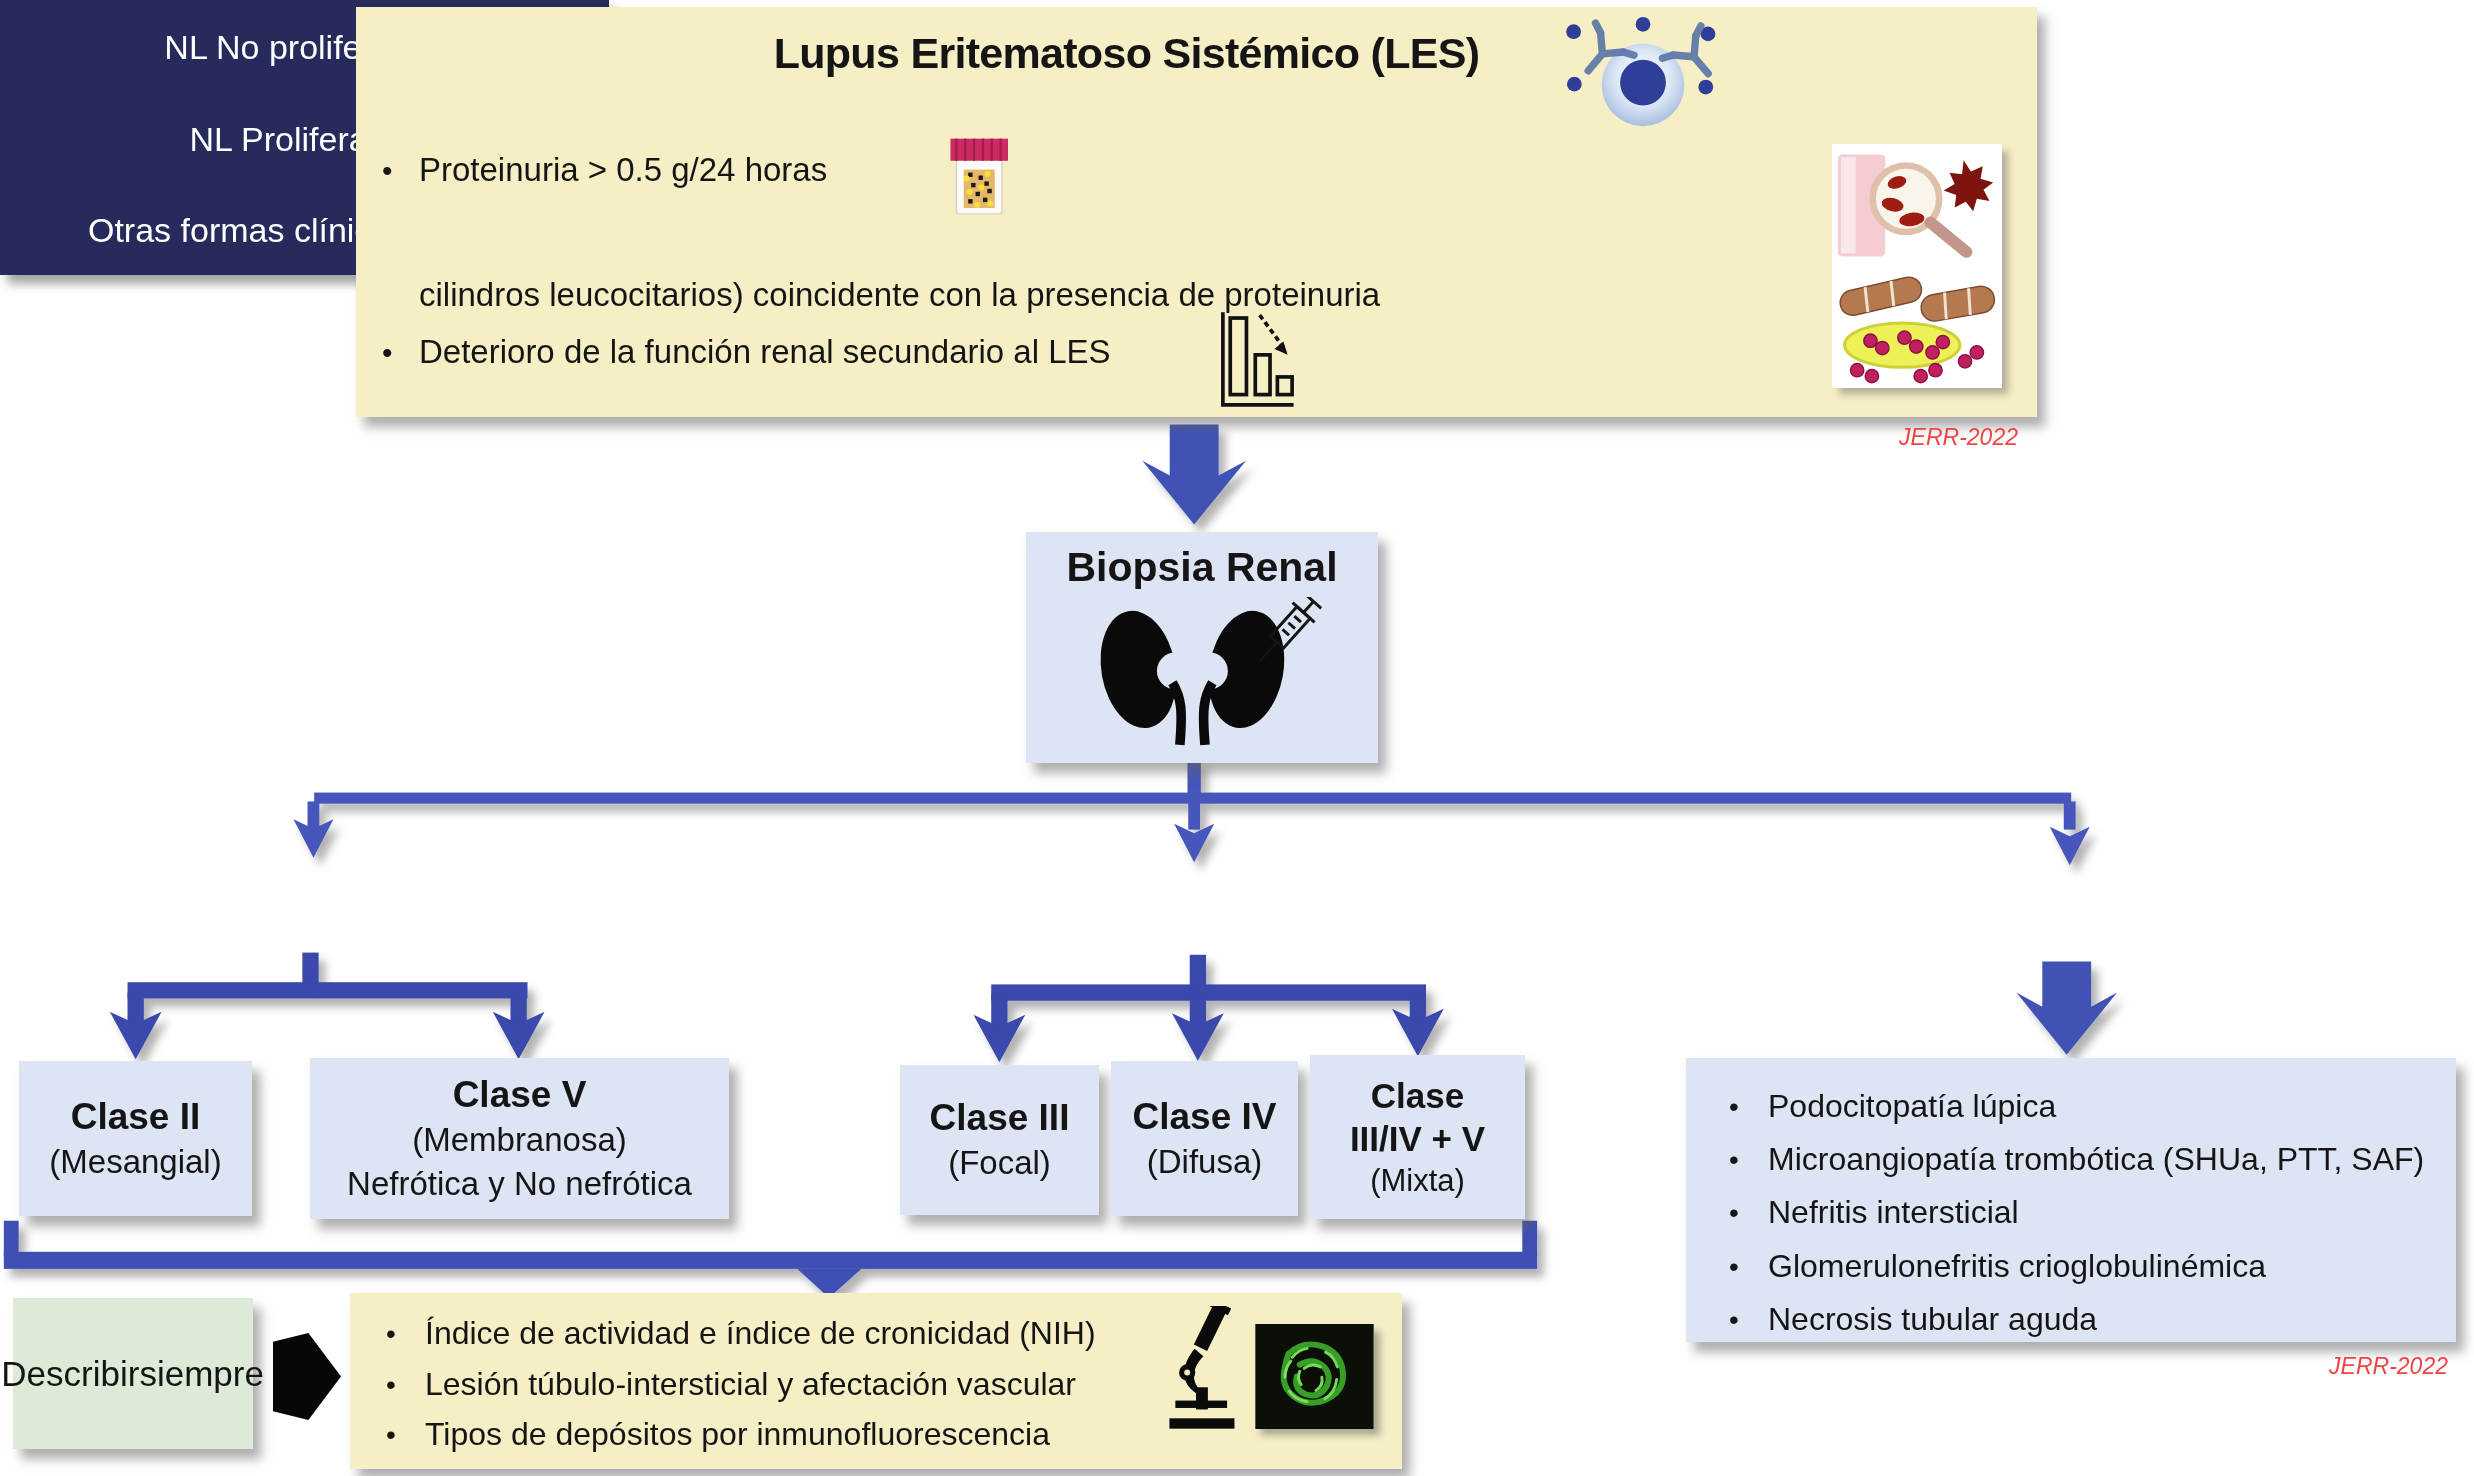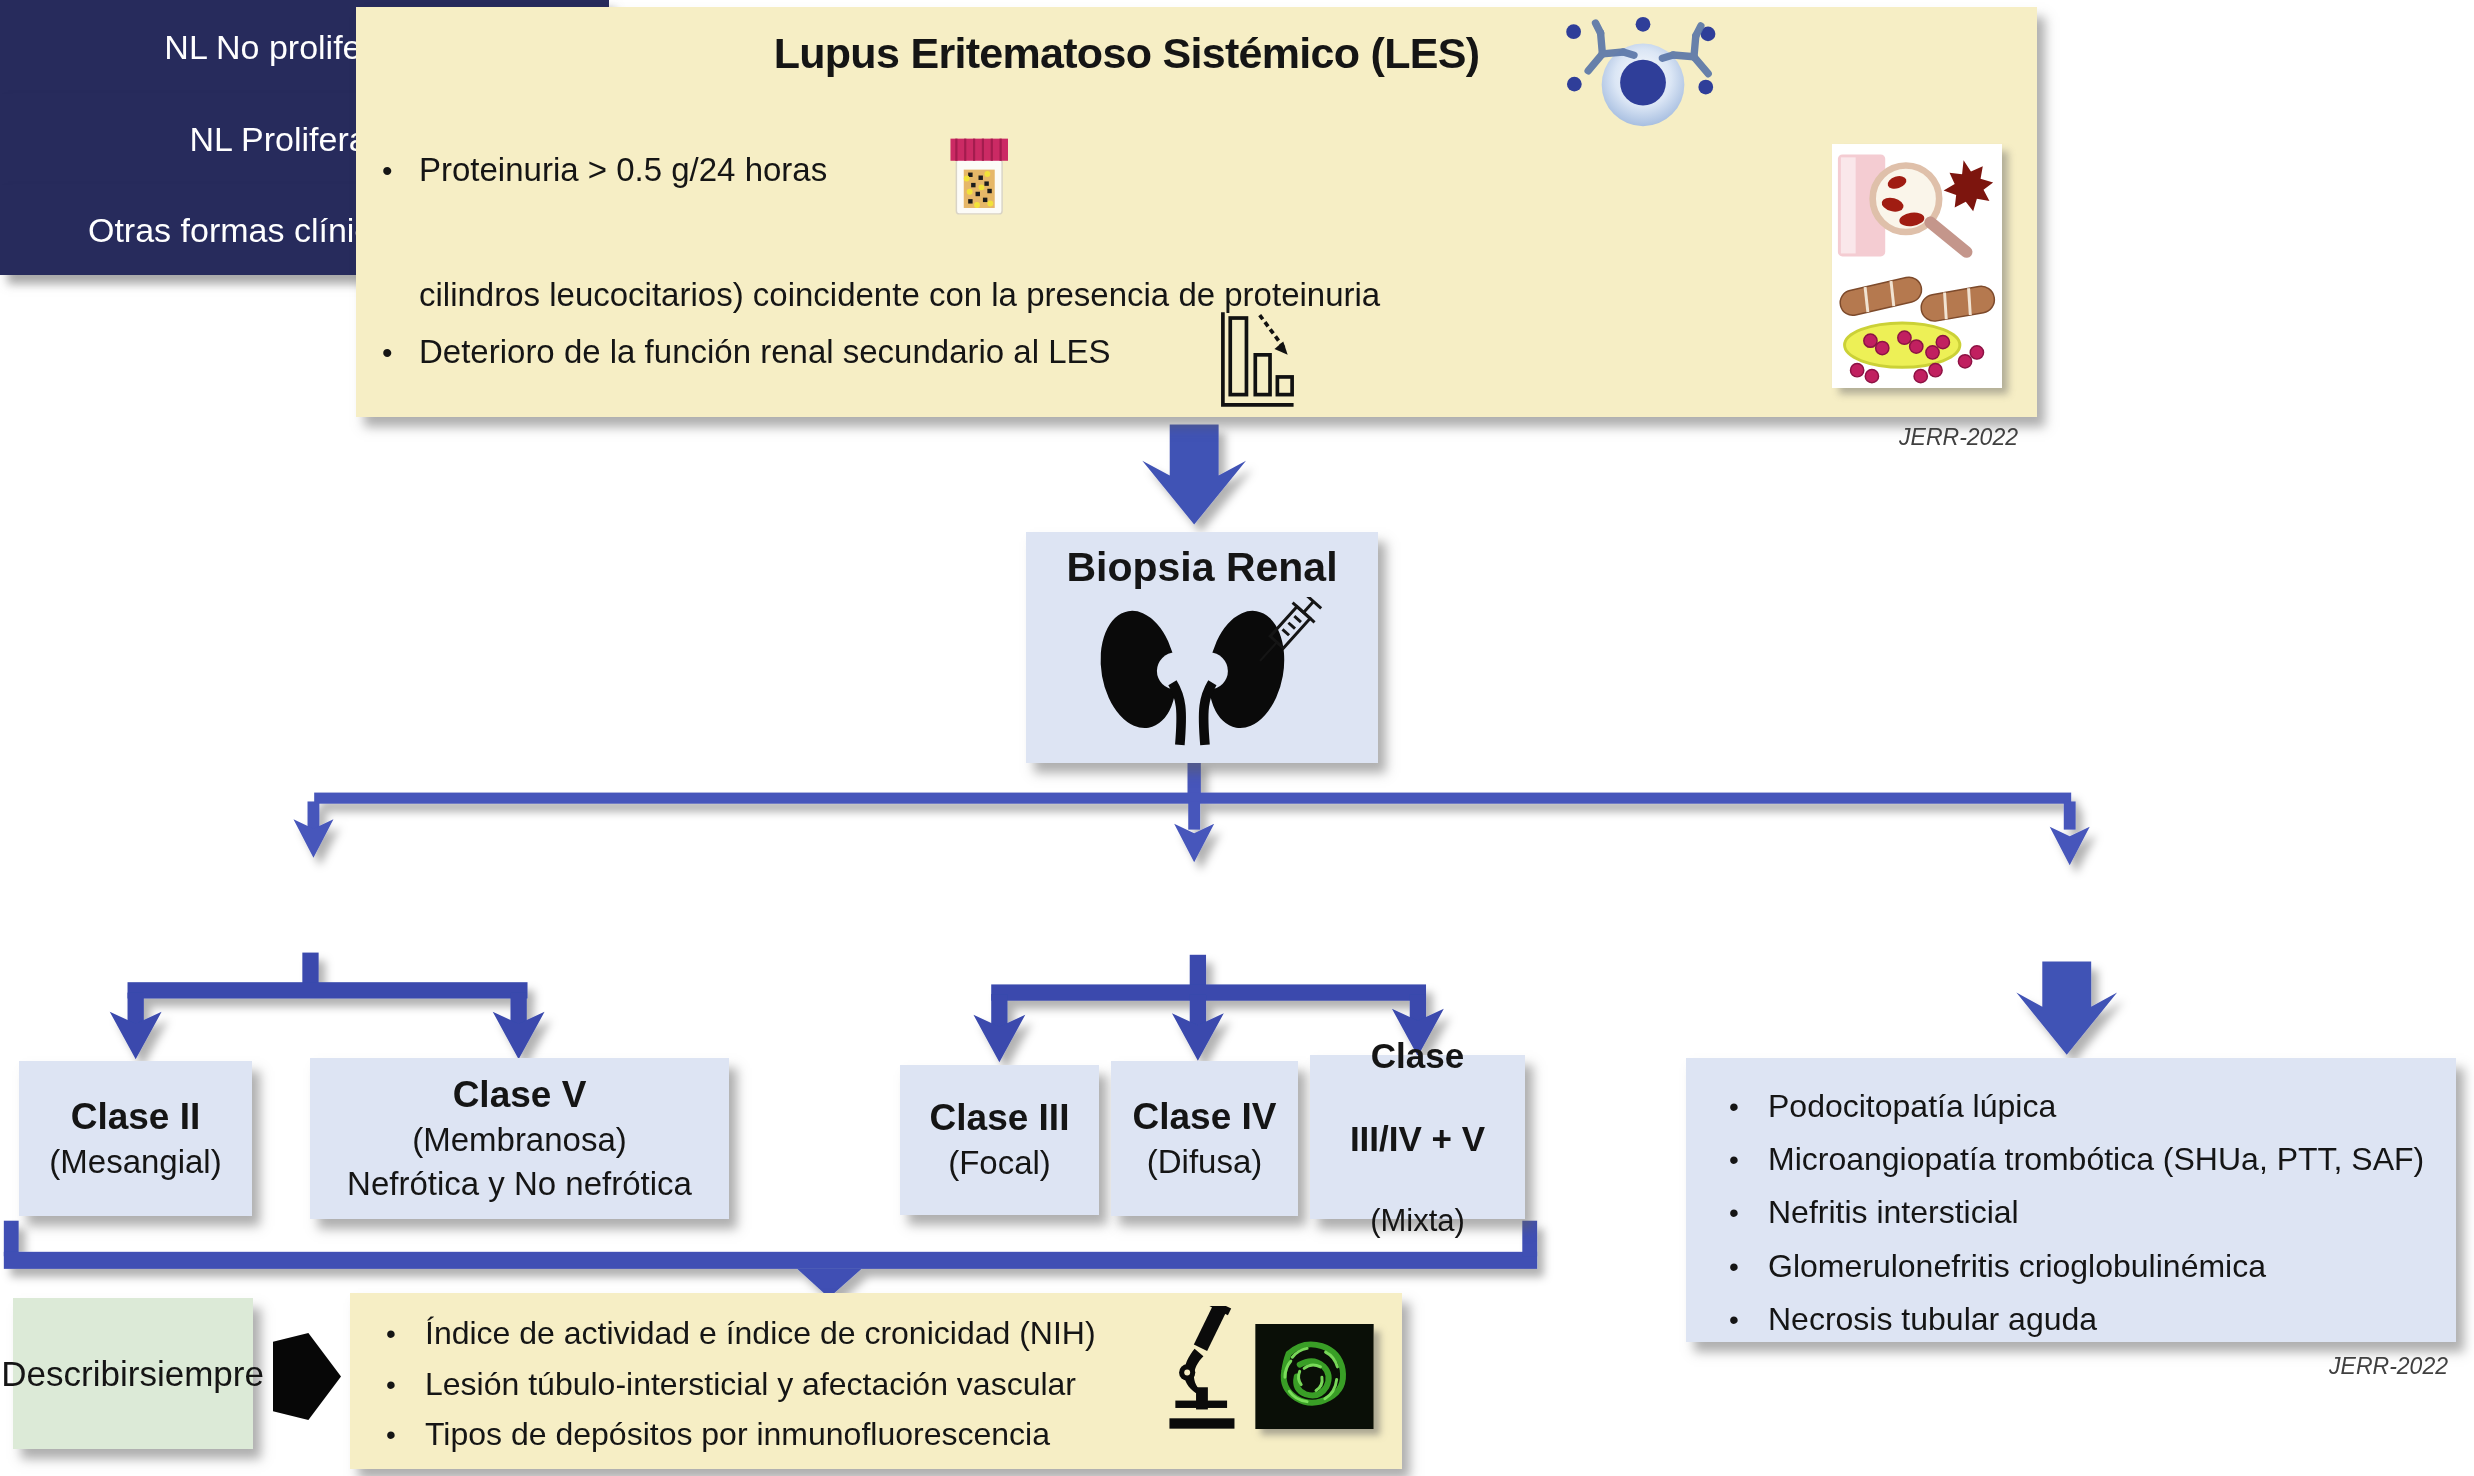--- a/index.html
+++ b/index.html
@@ -29,36 +29,36 @@
   #biopsy-title{position:absolute;left:0;top:12px;width:100%;text-align:center;font-size:41px;font-weight:700;}
   
   #navy-a{left:12.6px;top:860px;width:609px;height:94px;}
   #navy-b{left:893px;top:865px;width:610px;height:91px;}
   #navy-c{left:1683px;top:868px;width:773px;height:90px;}
   
   #class-ii{left:19px;top:1061px;width:233px;height:155px;}
   #class-v{left:310px;top:1058px;width:419px;height:161px;}
   #class-iii{left:900px;top:1065px;width:199px;height:150px;}
   #class-iv{left:1111px;top:1061px;width:187px;height:155px;}
-  #class-mixed{left:1310px;top:1055px;width:215px;height:164px;gap:40px;}
+  #class-mixed{left:1310px;top:1055px;width:215px;height:164px;}
   #class-mixed .l1,#class-mixed .l2{font-size:35px;line-height:43px;}
   
   #other-list{left:1686px;top:1058px;width:770px;height:284px;}
   .li-row{position:absolute;left:43px;display:flex;font-size:32px;line-height:43px;white-space:nowrap;}
   .li-row .mk{display:inline-block;width:39px;font-size:28px;}
   
   #green-box{left:12.6px;top:1298px;width:240px;height:151px;display:flex;flex-direction:row;
              align-items:center;justify-content:center;font-size:35px;line-height:47px;}
   #black-arrow{left:273px;top:1333px;width:68px;height:87px;background:#070707;
                clip-path:polygon(0 10%,52% 0,100% 50%,52% 100%,0 90%);
                filter:drop-shadow(6px 6px 4.4px rgba(0,0,0,.35));}
   #bottom-yellow{left:350px;top:1293px;width:1052px;height:176px;}
   #bottom-yellow .li-row{left:36px;font-size:32px;}
   
-  .watermark{position:absolute;font-size:23px;font-style:italic;color:#404040;text-align:right;width:222px;}
+  .watermark{position:absolute;font-size:23px;font-style:italic;color:#ef4444;text-align:right;width:222px;}
   #wm-top{left:1796px;top:424px;}
   #wm-bottom{left:2226px;top:1353px;}
   
   #connectors{position:absolute;left:0;top:0;width:2475px;height:1477px;pointer-events:none;}
   .icon{position:absolute;}
 </style>
 </head>
 <body>
 
 <div id="canvas">

